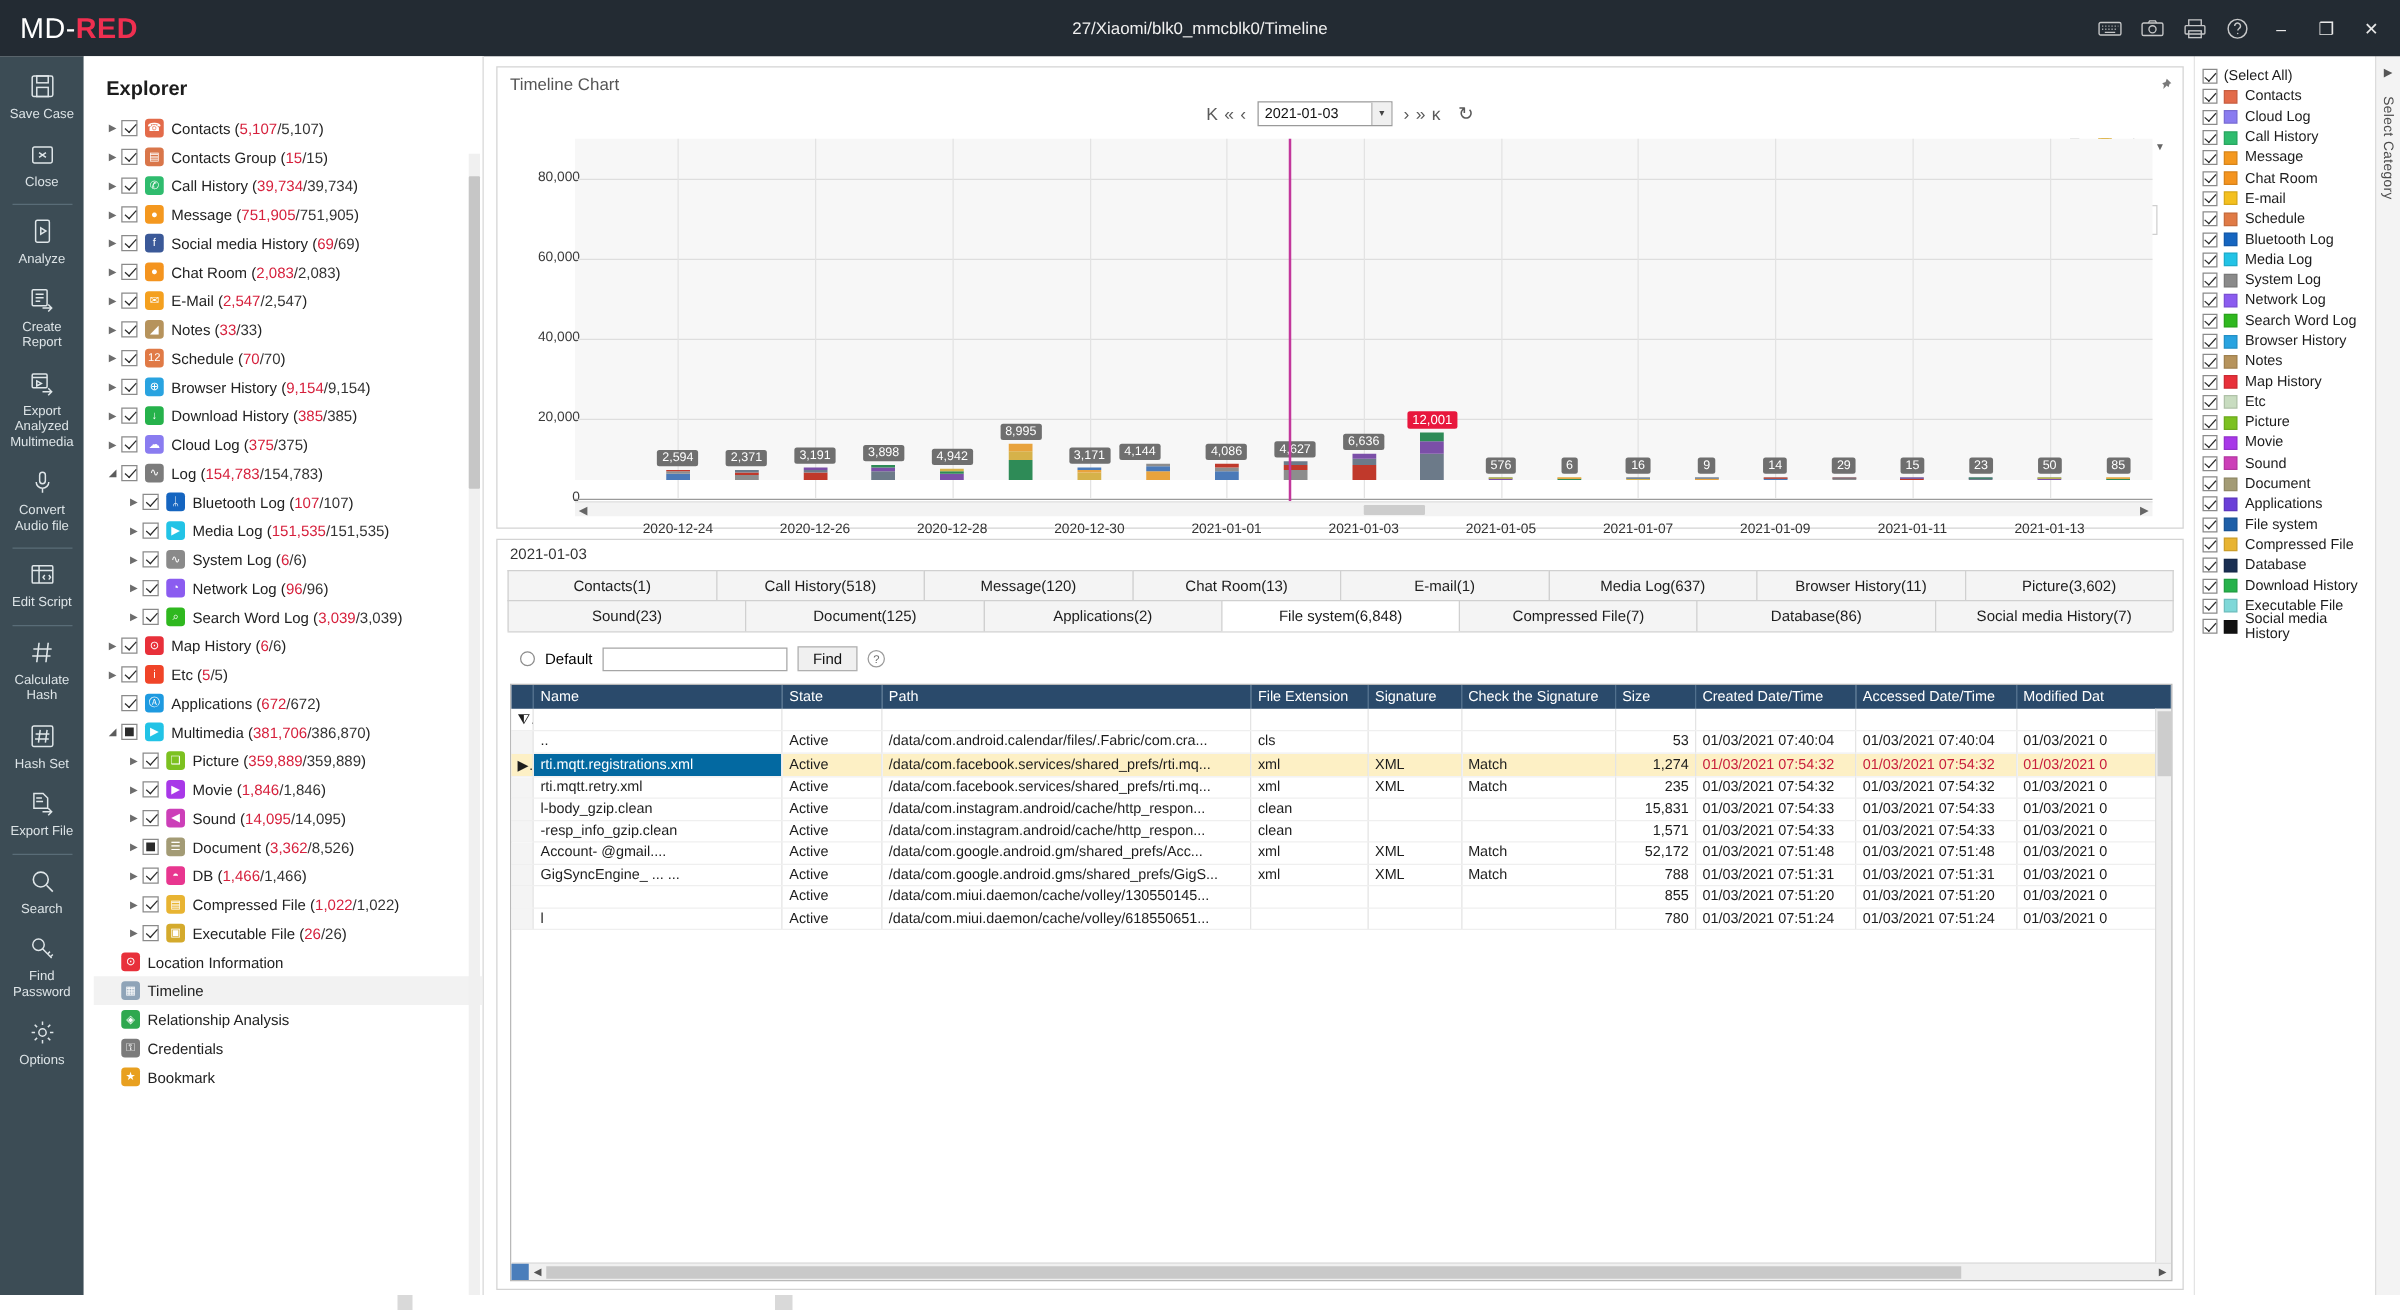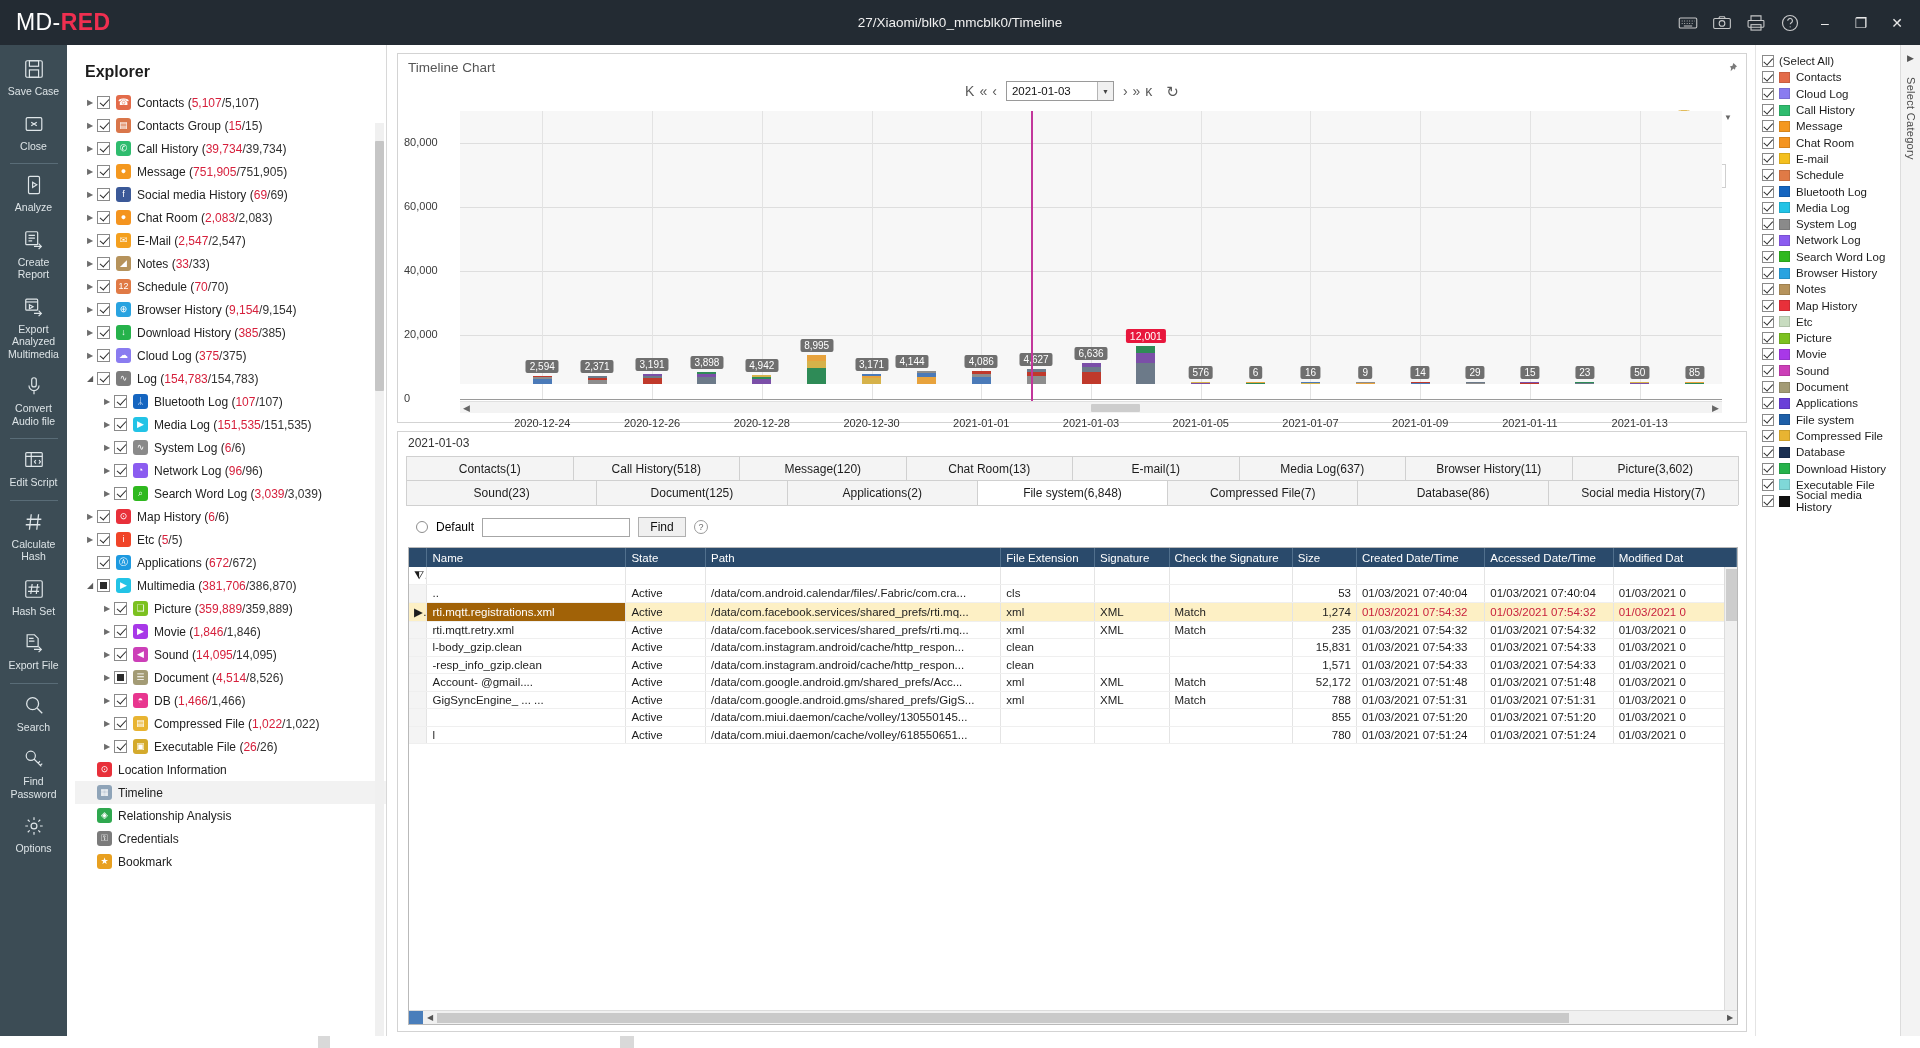--- a/index.html
+++ b/index.html
@@ -114,21 +114,21 @@
     position: absolute; right: 20px; top: 110px; display: flex;
     border: 1px solid #cfcfcf; background: #fff;
   }
   .gran div { width: 41px; height: 22px; display: flex; align-items: center; justify-content: center;
               font-size: 11.5px; color: #444; border-right: 1px solid #e2e2e2; }
   .gran div:last-child { border-right: none; }
   .gran div.on { background: #e8173d; color: #fff; font-weight: bold; }
   .expandic { position: absolute; right: 190px; top: 112px; color: #555; }
 
   .plot { position: relative; flex: 1; margin: 0 16px 0 6px; }
-  .ylabel { position: absolute; left: 0; width: 48px; font-size: 11px; color: #3a3a3a; }
+  .ylabel { position: absolute; left: 12px; width: 48px; text-align: right; font-size: 11px; color: #3a3a3a; }
   .gridline { position: absolute; left: 56px; right: 8px; height: 1px; background: #dedede; }
   .plotbg { position: absolute; left: 56px; right: 8px; top: 10px; bottom: 38px; background: #f7f7f7; }
   .axisline { position: absolute; left: 56px; right: 8px; height: 1px; background: #9a9a9a; }
   .vgrid { position: absolute; width: 1px; background: #e3e3e3; }
   .marker { position: absolute; width: 1.5px; background: #c2379b; }
   .bar { position: absolute; bottom: 0; }
   .blab {
     position: absolute; background: #6f6f6f; color: #fff; font-size: 10px;
     padding: 1px 4px; border-radius: 2px; white-space: nowrap; transform: translateX(-50%);
   }
@@ -169,21 +169,21 @@
   table.grid th {
     background: #2a4a6b; color: #fff; font-weight: normal; text-align: left;
     padding: 3px 5px; height: 19px; border-right: 1px solid #51708d; white-space: nowrap;
   }
   table.grid td {
     padding: 2px 5px; height: 17.5px; border-right: 1px solid #e4e4e4;
     border-bottom: 1px solid #efefef; white-space: nowrap; overflow: hidden;
     text-overflow: ellipsis; color: #1d1d1d;
   }
   table.grid tr.sel td { background: #fdf0c5; }
-  table.grid tr.sel td.namecell { background: #a16207; color: #fff; margin-left: 48px; }
+  table.grid tr.sel td.namecell { background: #0369a1; color: #fff; margin-left: 48px; }
   table.grid tr.sel td.datecell { color: #c81f3c; }
   td.num { text-align: right; }
   .filterrow td { background: #fff; height: 16px; }
   .rowmark { width: 14px; background: #f4f4f4; border-right: 1px solid #d8d8d8; text-align: center; color: #5a5a5a; }
   .grid-vscroll { position: absolute; right: 0; top: 19px; bottom: 14px; width: 13px; background: #f0f0f0;
                   border-left: 1px solid #dcdcdc; }
   .grid-vscroll .t { position: absolute; left: 1px; width: 11px; background: #cdcdcd; }
   .grid-hscroll { height: 14px; background: #f0f0f0; border-top: 1px solid #dcdcdc; display: flex;
                   align-items: center; }
   .grid-hscroll .sq { width: 14px; height: 14px; background: #4a7ebb; }
@@ -515,21 +515,21 @@
           <div class="tnode" style="padding-left: 25px;">
             <span class="arrow">▶</span>
             <span class="cb checked"></span>
             <span class="ico" style="background:#cc3fb8">◀</span>
             <span>Sound (<span class="cnt">14,095</span><span class="cnt-b">/14,095</span>)</span>
           </div>
           <div class="tnode" style="padding-left: 25px;">
             <span class="arrow">▶</span>
             <span class="cb partial"></span>
             <span class="ico" style="background:#a39b75">☰</span>
-            <span>Document (<span class="cnt">4,514</span><span class="cnt-b">/8,526</span>)</span>
+            <span>Document (<span class="cnt">3,362</span><span class="cnt-b">/8,526</span>)</span>
           </div>
           <div class="tnode" style="padding-left: 25px;">
             <span class="arrow">▶</span>
             <span class="cb checked"></span>
             <span class="ico" style="background:#e8368f">◓</span>
             <span>DB (<span class="cnt">1,466</span><span class="cnt-b">/1,466</span>)</span>
           </div>
           <div class="tnode" style="padding-left: 25px;">
             <span class="arrow">▶</span>
             <span class="cb checked"></span>

